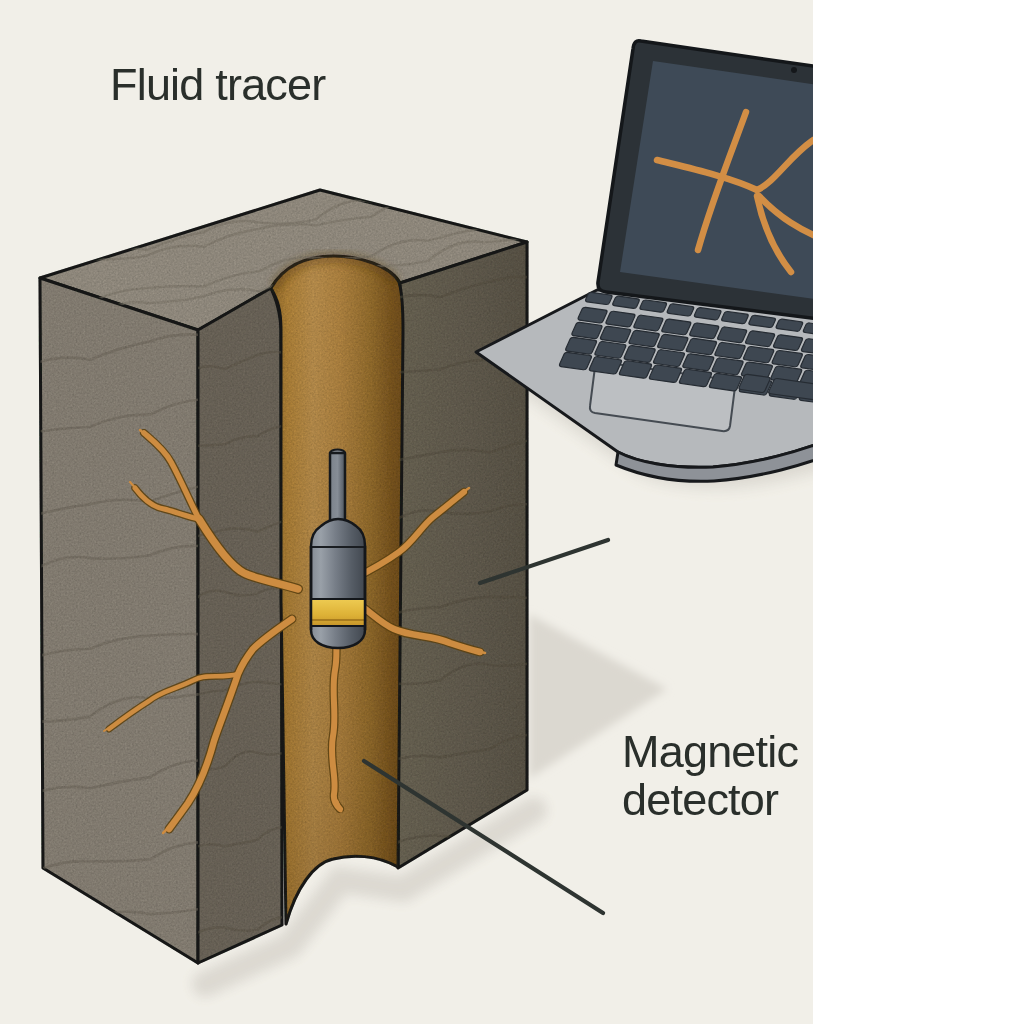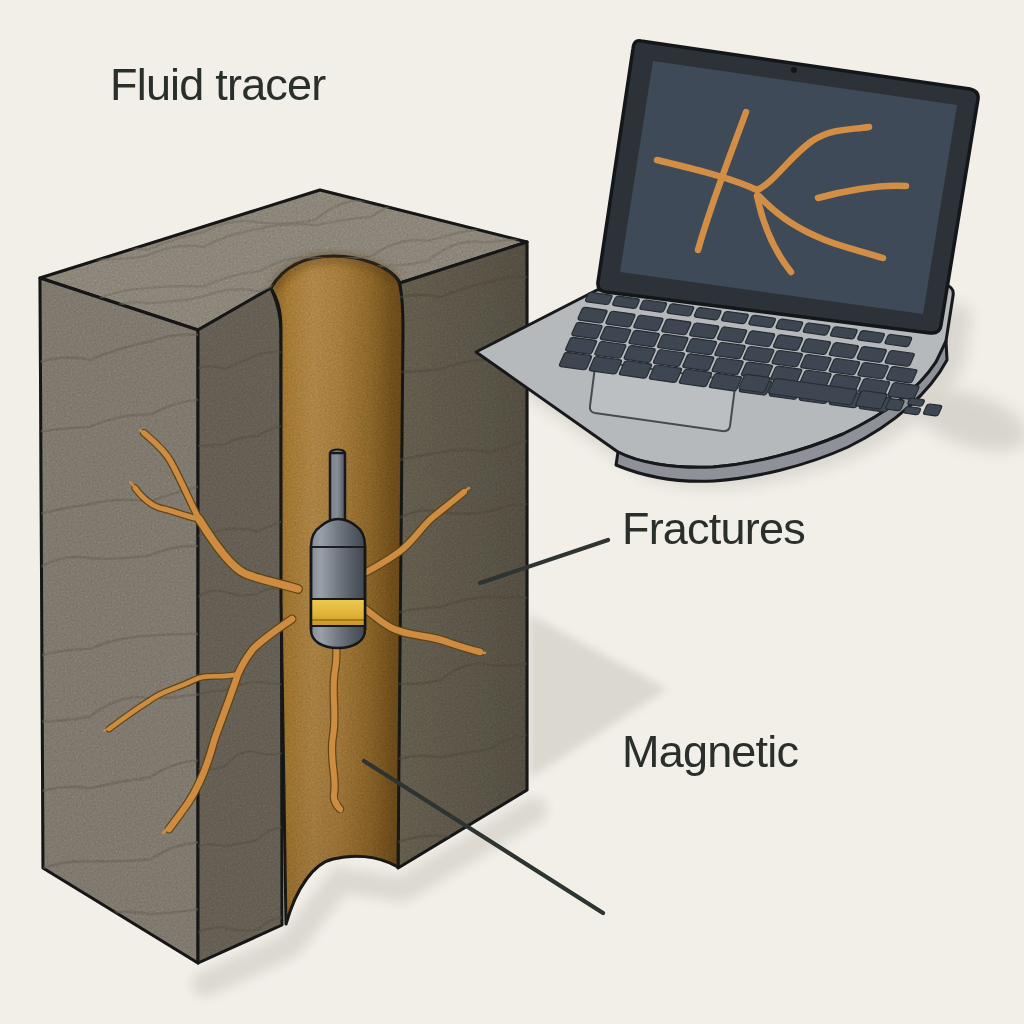--- a/index.html
+++ b/index.html
@@ -1,17 +1,17 @@
 <!DOCTYPE html>
 <html style="--background: #f1efe8; --label-text: #2a2f2b; --leader-line: #2e3431; --rock-top: #a9a193; --rock-front: #9a9285; --rock-cut-face: #7b7366; --rock-side: #736c5d; --borehole-tan: #c6954a; --fracture-orange: #cd8c41; --fracture-outline: #5c4212; --detector-gray: #6b727c; --detector-band-gold: #e3b93d; --laptop-silver: #b6b9bc; --laptop-edge: #8e9298; --laptop-lid: #2c3237; --laptop-screen: #3e4a57; --screen-fracture: #d28e45; --keyboard-key: #3e4751; --trackpad: #bcbfc2; --ground-shadow: #dbd8d0;"><head>
 <meta charset="utf-8">
 <style>
   html,body{margin:0;padding:0;}
   .stage{
-    position:relative;width:1024px;height:1024px;overflow:hidden;
+    position:relative;width:813px;height:1024px;overflow:hidden;
     background:var(--background,#f1efe8);
     font-family:"Liberation Sans",sans-serif;
   }
   .stage svg{position:absolute;left:0;top:0;}
   .label{
     position:absolute;color:var(--label-text,#2a2f2b);
     font-size:45px;line-height:48px;letter-spacing:-0.8px;white-space:nowrap;
   }
   .label-fluid{left:110px;top:61px;}
   .label-fractures{left:622px;top:505px;}
@@ -294,18 +294,18 @@
     </g>
   </g>
 
   <g stroke="var(--leader-line,#2e3431)" stroke-width="4.2" stroke-linecap="round">
     <path d="M480,583 L608,540"></path>
     <path d="M364,761 L603,913"></path>
   </g>
 </svg>
 
 <div class="label label-fluid">Fluid tracer</div>
-<div class="label label-fractures">Fractures</div>
 <div class="label label-detector">
   <div>Magnetic</div>
+  <div>detector</div>
 </div>
 
 </div>
 
 </body></html>

